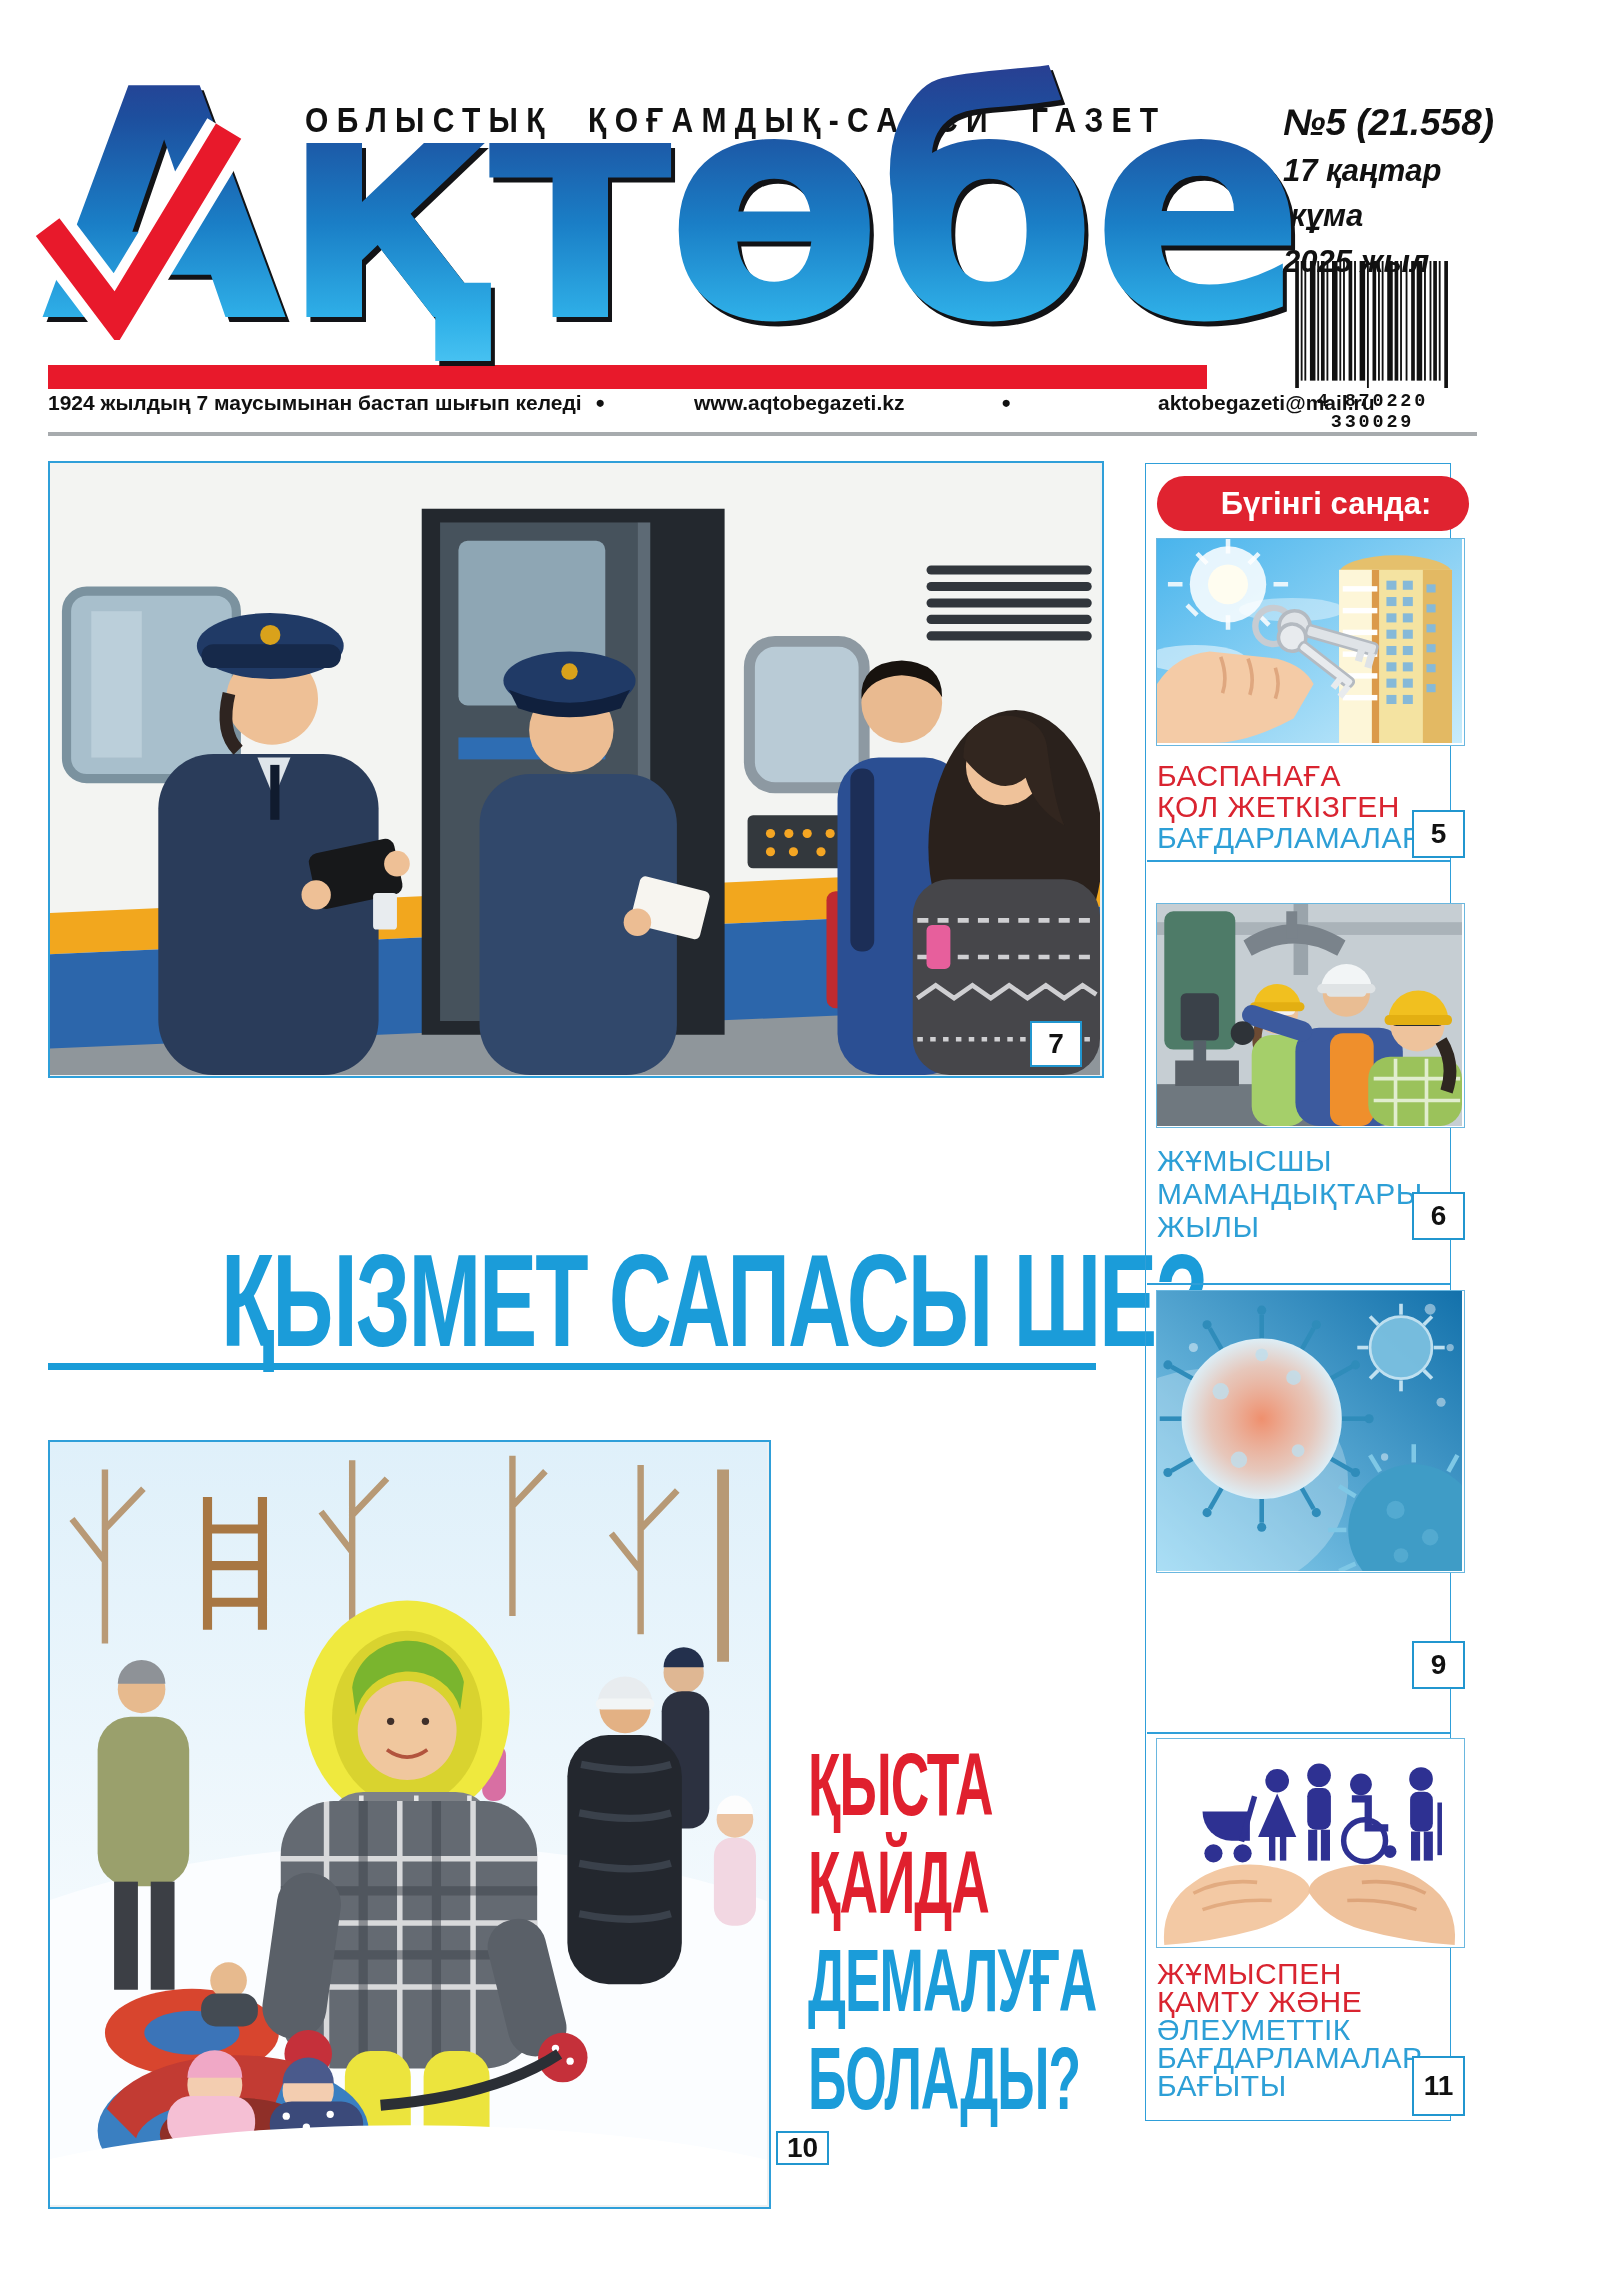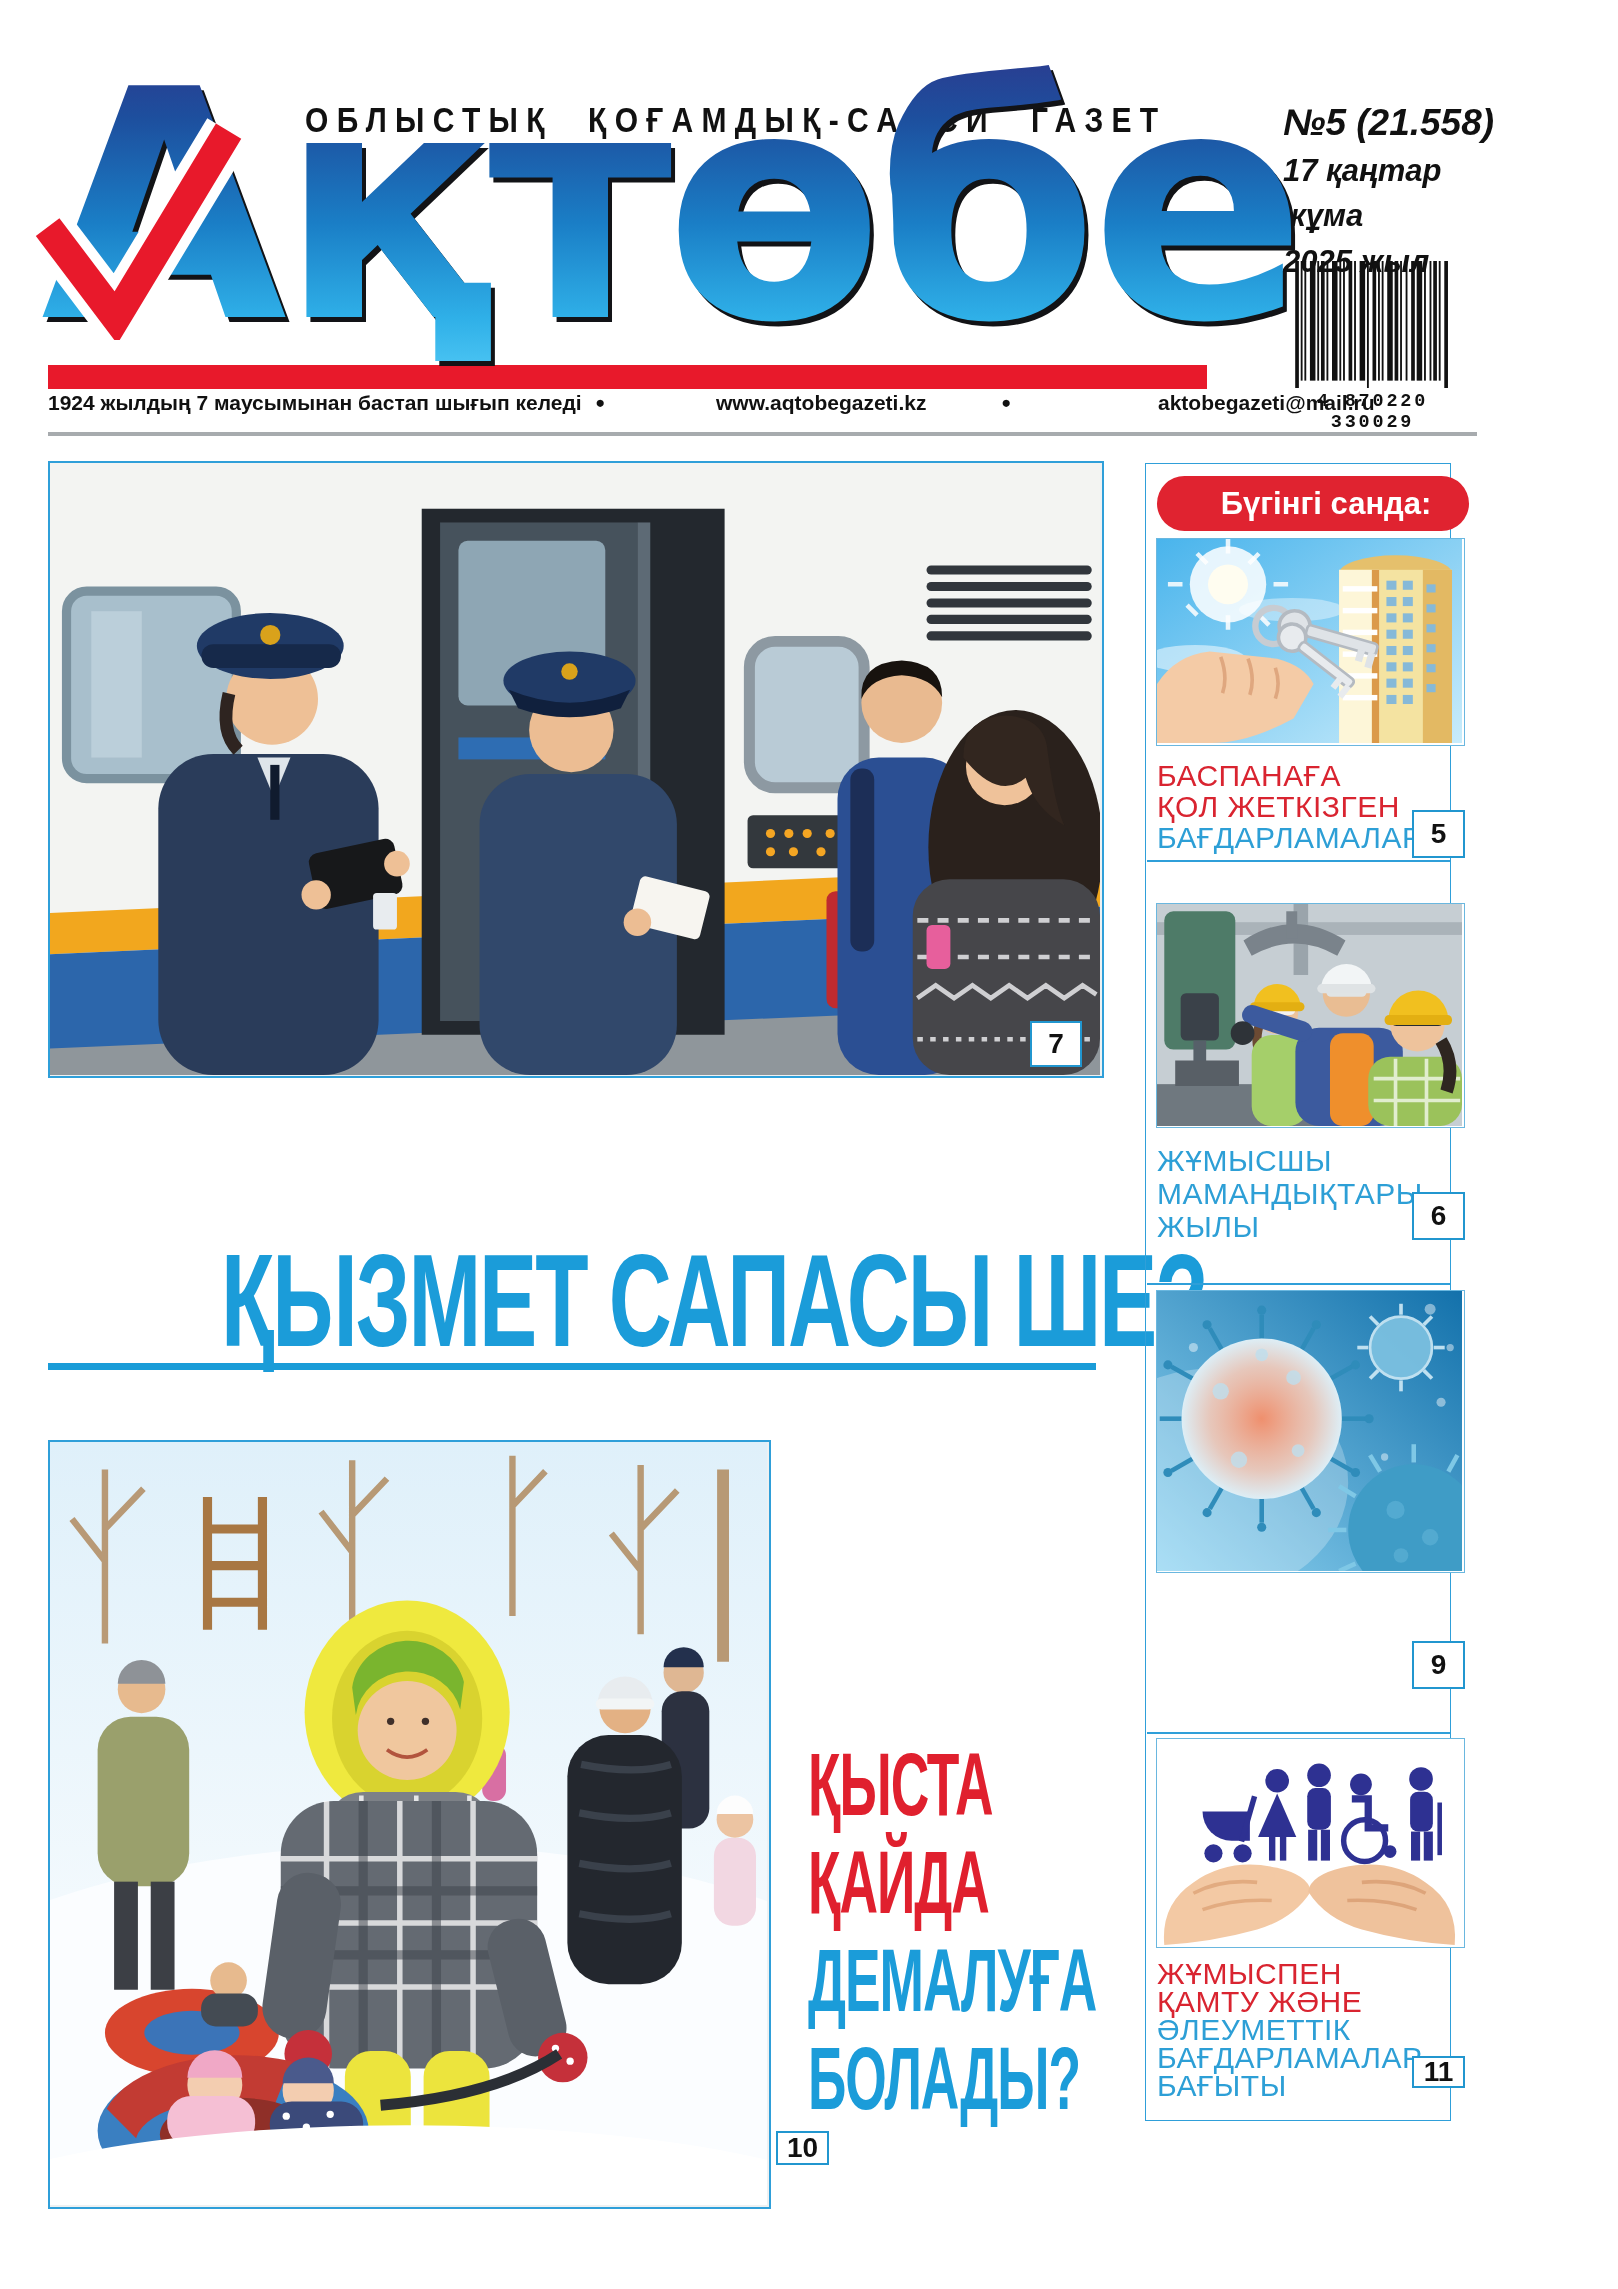--- a/index.html
+++ b/index.html
@@ -104,21 +104,21 @@
       <rect x="146" y="0" width="2" height="130"></rect>
         <rect x="150" y="0" width="4" height="130"></rect>
       <rect x="156" y="0" width="2" height="130"></rect>
         <rect x="162" y="0" width="4" height="138"></rect>
     </g>
   </svg>
   <div class="abs barcode-num">4 870220 330029</div>
 
   <div class="abs publine" style="left:48px;">1924 жылдың 7 маусымынан бастап шығып келеді</div>
   <div class="abs bullet" style="left:595px;">●</div>
-  <div class="abs publine" style="left:716px;text-align:center;">www.aqtobegazeti.kz</div>
+  <div class="abs publine" style="left:694px;text-align:center;">www.aqtobegazeti.kz</div>
   <div class="abs bullet" style="left:1001px;">●</div>
   <div class="abs publine" style="left:1158px;">aktobegazeti@mail.ru</div>
   <div class="abs grayrule"></div>
 
   <div class="abs photo-frame" style="left:48px;top:461px;width:1056px;height:617px;">
     <svg width="1050" height="612" viewBox="0 0 1144 669" preserveAspectRatio="none">
       <rect width="1144" height="669" fill="#f3f4f2"></rect>
       <polygon points="0,492 1144,440 1144,485 0,537" fill="#f2a71e"></polygon>
       <polygon points="0,537 1144,485 1144,640 0,669" fill="#2c66ab"></polygon>
       <polygon points="0,640 1144,592 1144,669 0,669" fill="#8f969b"></polygon>
@@ -549,16 +549,16 @@
       <path d="M295,170 q-30,-16 -70,-12 M285,188 q-34,-12 -76,-10" stroke="#dda47a" stroke-width="4" fill="none"></path>
     </svg>
   </div>
   <div class="abs card-title" style="top:1960px;line-height:28px;">
     <span class="t-line" data-color="red">ЖҰМЫСПЕН</span>
     <span class="t-line" data-color="red">ҚАМТУ ЖӘНЕ</span>
     <span class="t-line" data-color="blue">ӘЛЕУМЕТТІК</span>
     <span class="t-line" data-color="blue">БАҒДАРЛАМАЛАР</span>
     <span class="t-line" data-color="blue">БАҒЫТЫ</span>
   </div>
-  <div class="abs badge" style="left:1412px;top:2056px;width:53px;height:32px;">11</div>
+  <div class="abs badge" style="left:1412px;top:2056px;width:53px;height:60px;">11</div>
 
 </div>
 
 
 </body></html>

